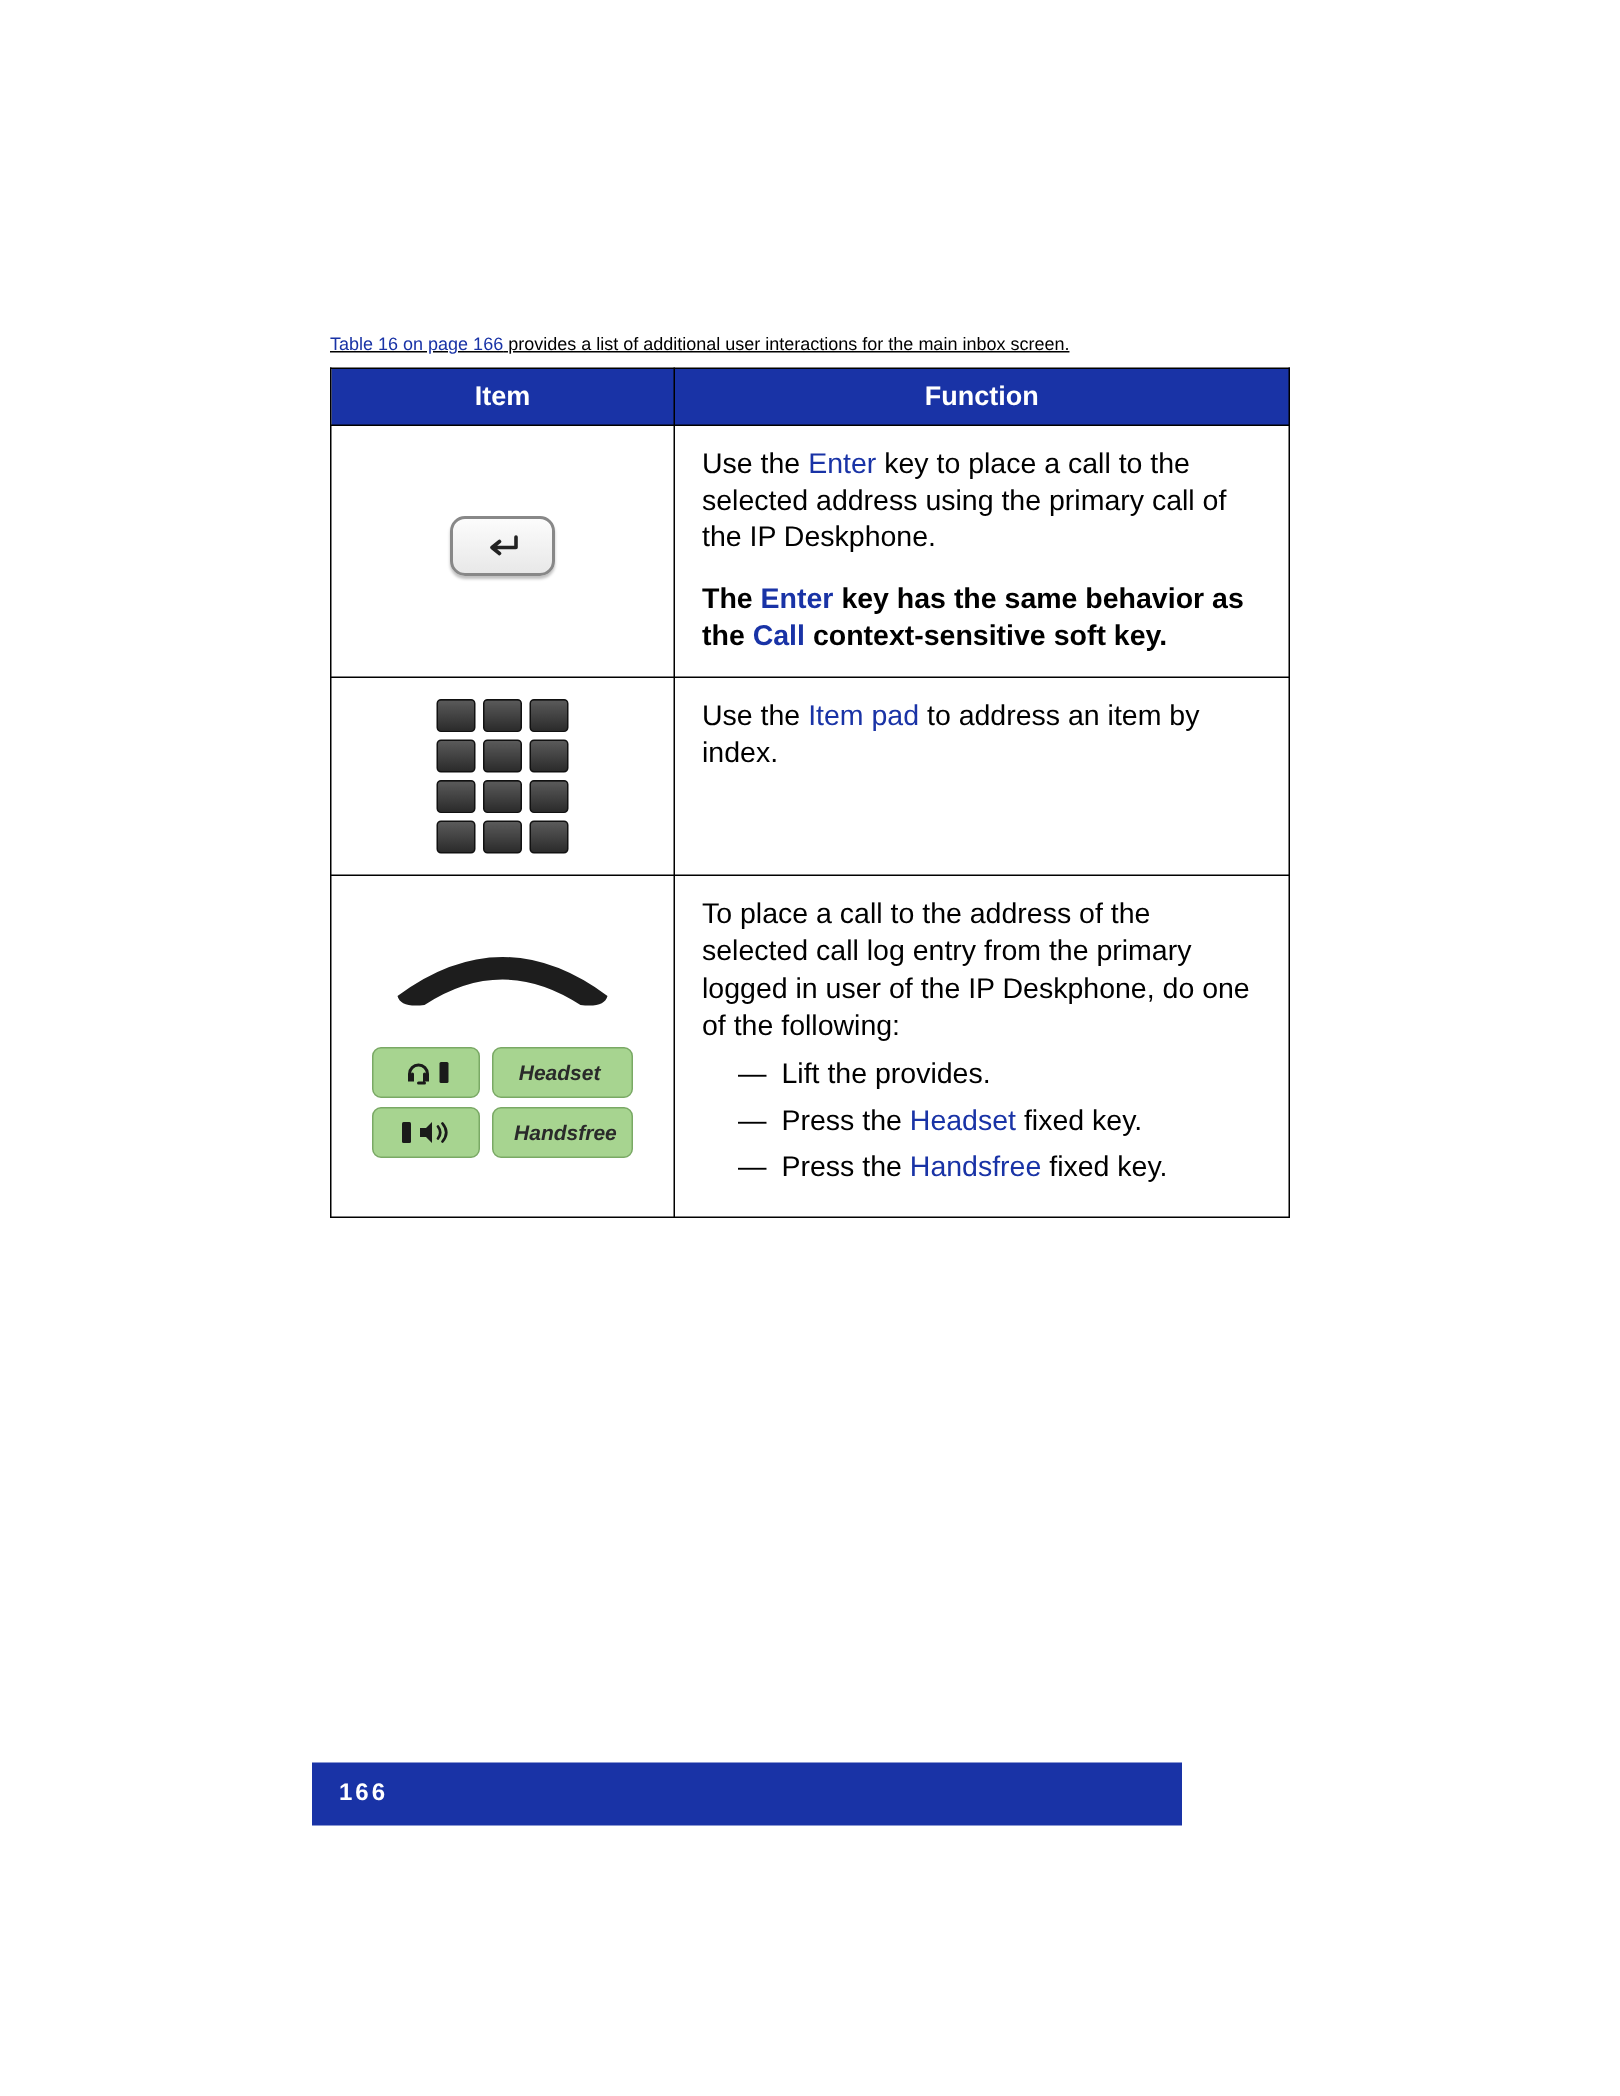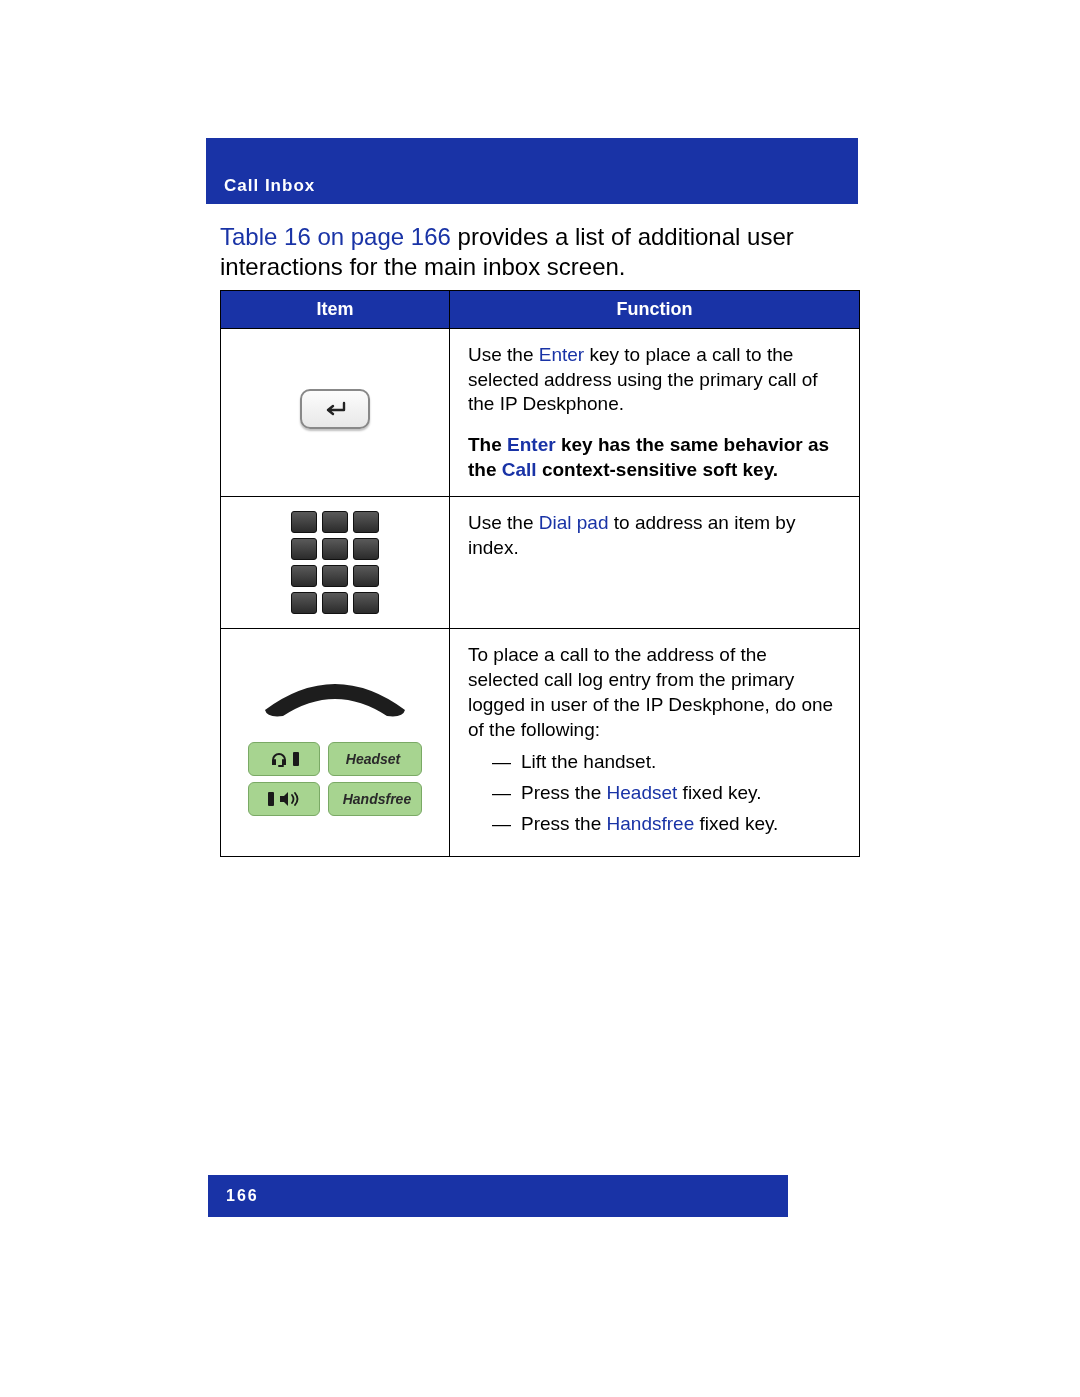--- a/index.html
+++ b/index.html
@@ -32,22 +32,23 @@
     font-size: 17px;
     letter-spacing: 1px;
   }
   .body-area {
     position: absolute;
     left: 220px;
     top: 222px;
     width: 640px;
   }
   .intro {
-    font-size: 24px;
+    font-size: 12px;
     line-height: 1.25;
+    text-decoration: underline;
   }
   .kw { color: #1933a6; }
   .table-cap {
     margin-top: 20px;
     font-weight: bold;
     font-size: 19px;
     letter-spacing: 0.5px;
   }
   table.ui {
     margin-top: 8px;
@@ -143,23 +144,20 @@
     font-weight: bold;
     letter-spacing: 2px;
     font-size: 16px;
   }
 </style>
 </head>
 <body>
 
 <div class="page">
 
-  <div class="header-bar">
-    <span class="header-label">Call Inbox</span>
-  </div>
 
   <div class="body-area">
 
     <div class="intro">
       <span class="kw">Table 16 on page 166</span><span> provides a list of additional user interactions for the main inbox screen.</span>
     </div>
 
 
     <table class="ui">
       <thead>
@@ -200,21 +198,21 @@
               <span class="k"></span>
                 <span class="k"></span>
                 <span class="k"></span>
               <span class="k"></span>
                 <span class="k"></span>
                 <span class="k"></span>
             </span>
           </td>
           <td>
             <div class="para">
-              <span>Use the </span><span class="kw">Dial pad</span><span> to address an item by index.</span>
+              <span>Use the </span><span class="kw">Item pad</span><span> to address an item by index.</span>
             </div>
           </td>
         </tr>
 
         <tr>
           <td class="item">
             <div class="handset-block">
               <svg class="handset-svg" width="160" height="50" viewBox="0 0 160 50">
                 <path d="M10 40 Q80 -12 150 40 Q148 48 132 46 Q80 12 28 46 Q12 48 10 40 Z" fill="#1d1d1d"></path>
               </svg>
@@ -239,21 +237,21 @@
                 </div>
                 <div class="green-btn gb-label">
                   <span class="ind"></span>&nbsp;<span>Handsfree</span>
                 </div>
               </div>
             </div>
           </td>
           <td>
             <div class="para">To place a call to the address of the selected call log entry from the primary logged in user of the IP Deskphone, do one of the following:</div>
             <ul class="dash">
-              <li><span>Lift the handset.</span></li>
+              <li><span>Lift the provides.</span></li>
               <li><span>Press the </span><span class="kw">Headset</span><span> fixed key.</span></li>
               <li><span>Press the </span><span class="kw">Handsfree</span><span> fixed key.</span></li>
             </ul>
           </td>
         </tr>
 
       </tbody>
     </table>
   </div>
 

